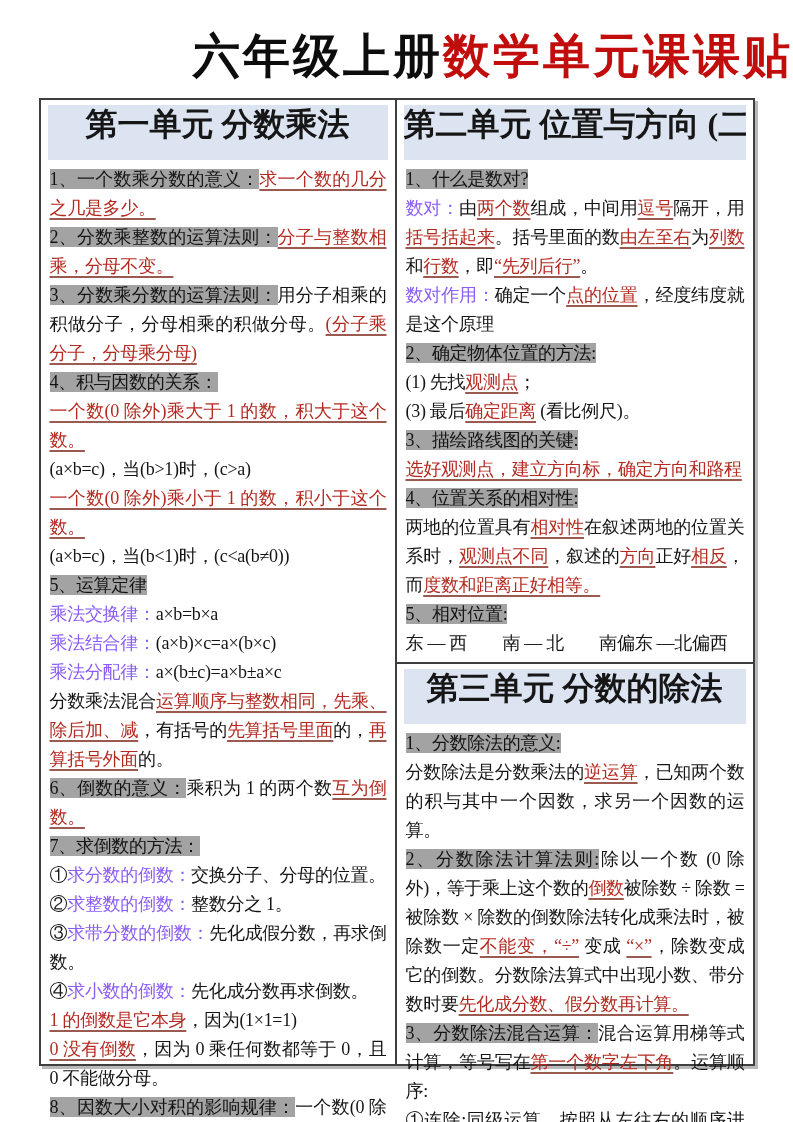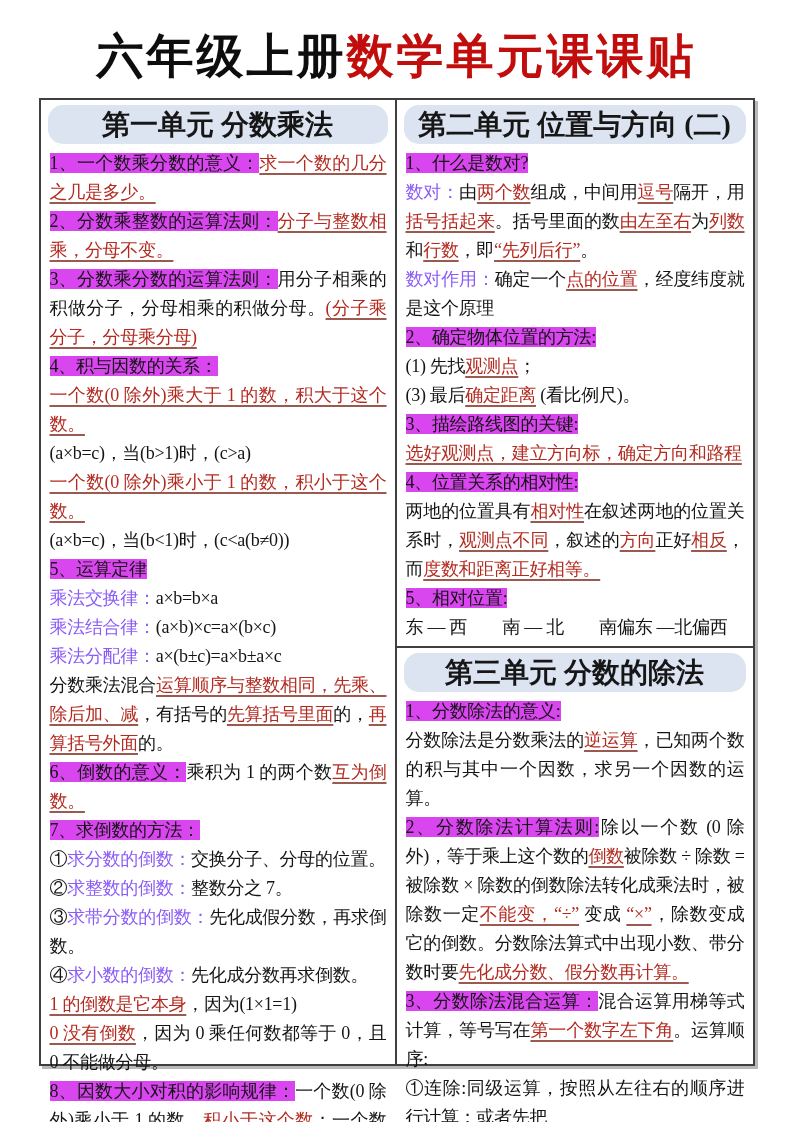--- a/index.html
+++ b/index.html
@@ -2,49 +2,49 @@
 <html><head>
 <meta charset="utf-8">
 <style>
   html,body { margin:0; padding:0; background:#ffffff; }
   .page {
     width: 793px; height: 1122px; background:#fff; overflow:hidden;
     font-family: "Liberation Serif", "DejaVu Serif", serif;
     position: relative;
   }
   .title {
-    margin: 0; padding-top: 26px; text-align: center;
+    margin: 0; padding-top: 26px; text-align: right;
     font-size: 47px; font-weight: bold; letter-spacing: 3px; color:#0d0d0d;
     line-height: 60px;
   }
   .title .t-red { color: #c20d0d; }
   .board {
     margin: 12px auto 0; width: 712px; height: 964px;
     border: 2px solid #3f3f3f; box-shadow: 3px 3px 0 #b9b9b9;
     display: flex; background:#fff;
   }
   .col { width: 50%; box-sizing: border-box; min-width:0; }
   .col-left { border-right: 2px solid #3f3f3f; }
   .col-right { display: flex; flex-direction: column; }
   .cell { box-sizing: border-box; }
   .col-right .cell + .cell { border-top: 2px solid #3f3f3f; }
   .cell-grow { flex: 1 1 auto; }
   .cell-header {
     margin: 5px 7px 2px; background: #dce4f2; text-align: center;
-    font-size: 28px; font-weight: bold; color: #161616;
-    height: 39px; line-height: 39px;
-    white-space: nowrap; overflow: hidden; border-radius: 15px;
+    font-size: 32px; font-weight: bold; color: #161616;
+    height: 55px; line-height: 39px;
+    white-space: nowrap; overflow: hidden;
   }
   .cell-body {
     padding: 3px 8px 4px 9px;
     font-size: 18px; line-height: 29px; color: #141414;
     text-align: justify; letter-spacing: -0.3px;
   }
   .para { margin: 0; }
-  .run-h  { background: #d946ef; }
+  .run-h  { background: #a3a3a3; }
   .run-r  {
     color: #b32a20;
     text-decoration: underline;
     text-decoration-color: #9b5a50;
     text-decoration-thickness: 1.5px;
     text-underline-offset: 4px;
   }
   .run-b  { color: #8b5cf6; }
 </style>
 </head>
@@ -69,21 +69,21 @@
             <p class="para"><span class="run run-r">一个数(0 除外)乘小于 1 的数，积小于这个数。</span></p>
             <p class="para"><span class="run run-n">(a×b=c)，当(b&lt;1)时，(c&lt;a(b≠0))</span></p>
             <p class="para"><span class="run run-h">5、运算定律</span></p>
             <p class="para"><span class="run run-b">乘法交换律：</span><span class="run run-n">a×b=b×a</span></p>
             <p class="para"><span class="run run-b">乘法结合律：</span><span class="run run-n">(a×b)×c=a×(b×c)</span></p>
             <p class="para"><span class="run run-b">乘法分配律：</span><span class="run run-n">a×(b±c)=a×b±a×c</span></p>
             <p class="para"><span class="run run-n">分数乘法混合</span><span class="run run-r">运算顺序与整数相同，先乘、除后加、减</span><span class="run run-n">，有括号的</span><span class="run run-r">先算括号里面</span><span class="run run-n">的，</span><span class="run run-r">再算括号外面</span><span class="run run-n">的。</span></p>
             <p class="para"><span class="run run-h">6、倒数的意义：</span><span class="run run-n">乘积为 1 的两个数</span><span class="run run-r">互为倒数。</span></p>
             <p class="para"><span class="run run-h">7、求倒数的方法：</span></p>
             <p class="para"><span class="run run-n">①</span><span class="run run-b">求分数的倒数：</span><span class="run run-n">交换分子、分母的位置。</span></p>
-            <p class="para"><span class="run run-n">②</span><span class="run run-b">求整数的倒数：</span><span class="run run-n">整数分之 7。</span></p>
+            <p class="para"><span class="run run-n">②</span><span class="run run-b">求整数的倒数：</span><span class="run run-n">整数分之 1。</span></p>
             <p class="para"><span class="run run-n">③</span><span class="run run-b">求带分数的倒数：</span><span class="run run-n">先化成假分数，再求倒数。</span></p>
             <p class="para"><span class="run run-n">④</span><span class="run run-b">求小数的倒数：</span><span class="run run-n">先化成分数再求倒数。</span></p>
             <p class="para"><span class="run run-r">1 的倒数是它本身</span><span class="run run-n">，因为(1×1=1)</span></p>
             <p class="para"><span class="run run-r">0 没有倒数</span><span class="run run-n">，因为 0 乘任何数都等于 0，且 0 不能做分母。</span></p>
             <p class="para"><span class="run run-h">8、因数大小对积的影响规律：</span><span class="run run-n">一个数(0 除外)乘小于 1 的数，</span><span class="run run-r">积小于这个数</span><span class="run run-n">；一个数(0 除外)乘等于 1 </span></p>
           </div>
       </section>
     </div>
     <div class="col col-right">
       <section class="cell">

